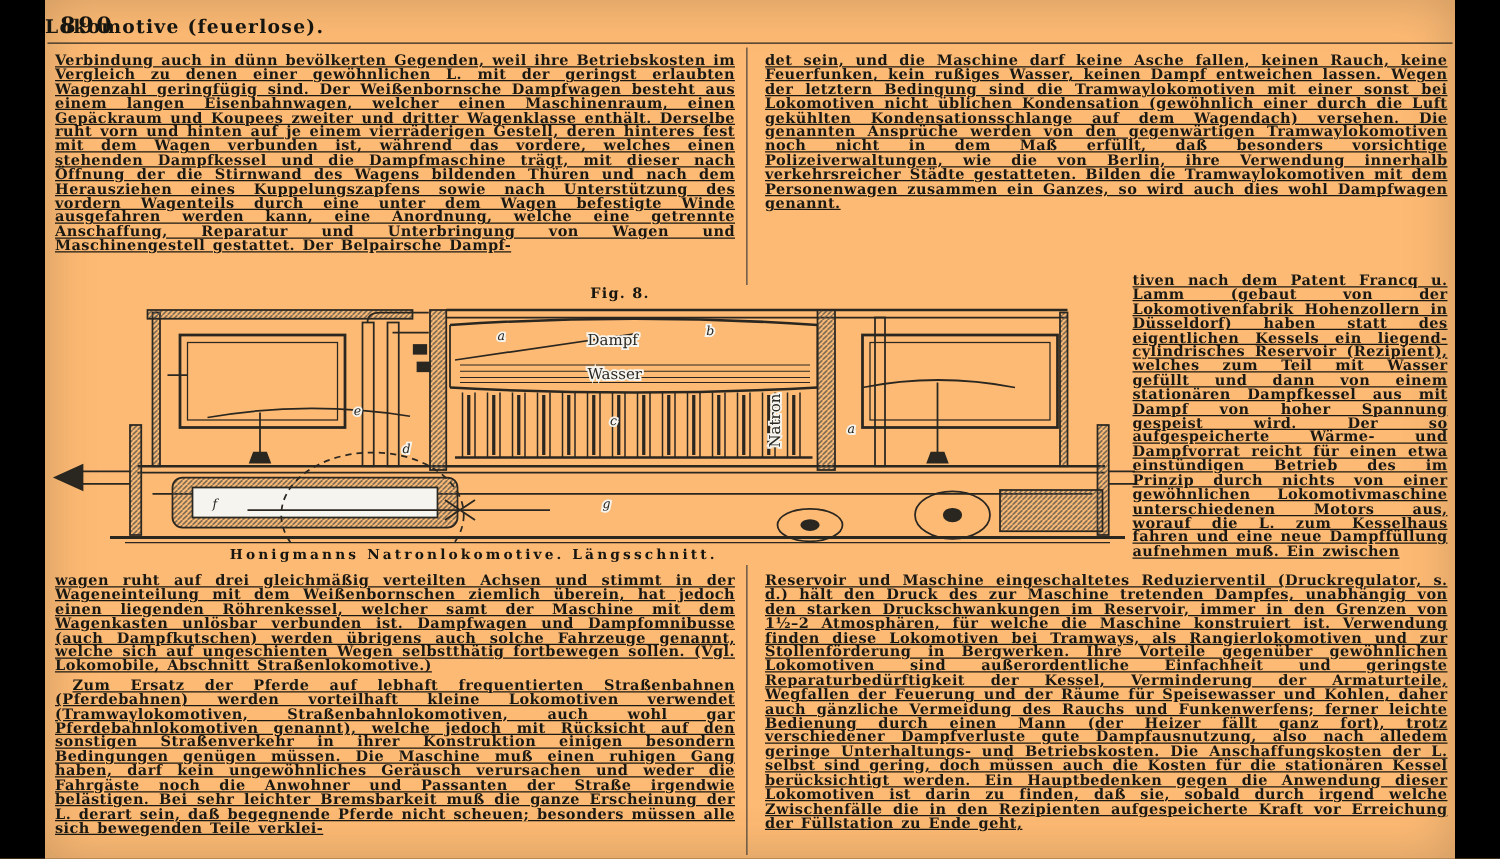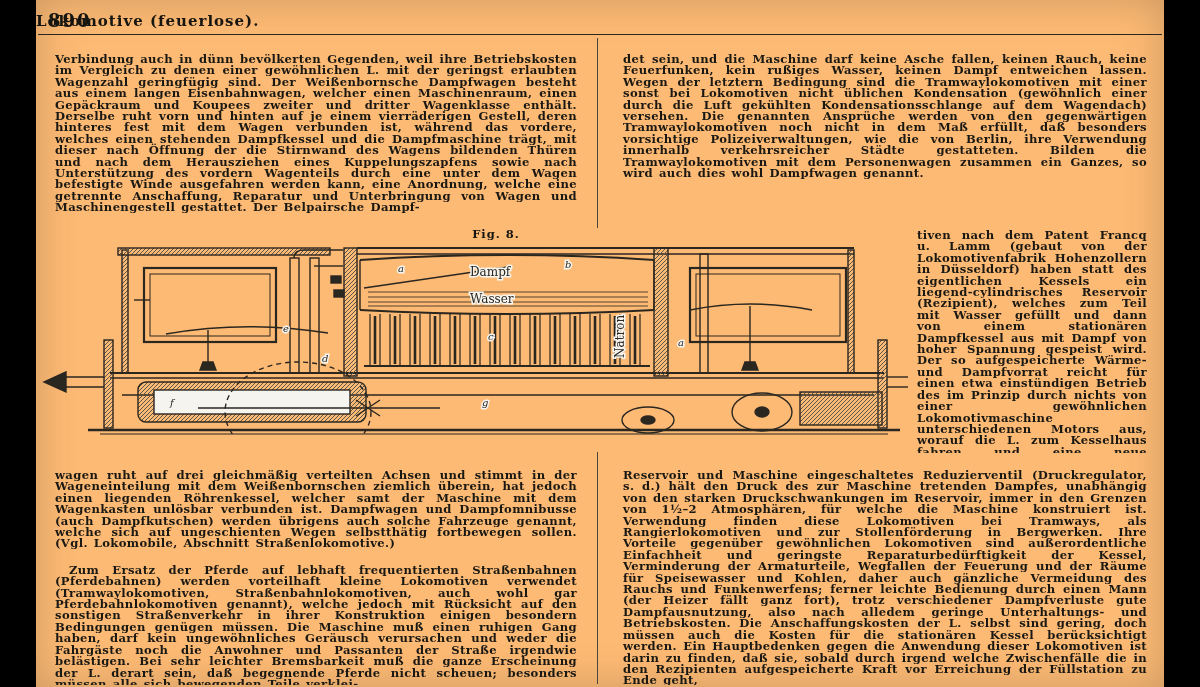--- a/index.html
+++ b/index.html
@@ -28,21 +28,21 @@
     position:absolute;width:1px;background:#4a463e;left:561px;
   }
   .div-top{top:38px;height:190px;}
   .div-bottom{top:452px;height:232px;}
   .txt{
     position:absolute;margin:0;overflow:hidden;
     font-size:11.6px;line-height:11.4px;font-weight:bold;
     letter-spacing:.35px;word-spacing:1.6px;
     text-align:justify;color:#1a1813;
   }
-  .txt p{margin:15px;}
+  .txt p{margin:4px;text-decoration:underline;}
   .txt p.indent{text-indent:14px;}
   .left-top{left:4px;top:39px;width:552px;height:178px;}
   .left-bottom{left:4px;top:455px;width:552px;height:230px;}
   .right-top{left:572px;top:39px;width:554px;height:176px;}
   .right-narrow{left:866px;top:215px;width:260px;height:238px;}
   .right-bottom{left:572px;top:455px;width:554px;height:230px;}
   .fig-label{
     position:absolute;left:360px;top:227px;width:200px;text-align:center;
     font-size:11.5px;font-weight:bold;letter-spacing:1px;
   }
@@ -178,20 +178,21 @@
     <text class="small" x="360" y="32">a</text>
     <text class="small" x="527" y="28">b</text>
     <text class="small" x="640" y="106">a</text>
     <text class="small" x="450" y="100">c</text>
     <text class="small" x="284" y="122">d</text>
     <text class="small" x="245" y="92">e</text>
     <text class="small" x="132" y="166">f</text>
     <text class="small" x="444" y="166">g</text>
   </svg>
 
+  <div class="fig-caption">Honigmanns Natronlokomotive. Längsschnitt.</div>
 
   <div class="txt left-bottom">
     <p>wagen ruht auf drei gleichmäßig verteilten Achsen und stimmt in der Wageneinteilung mit dem Weißenbornschen ziemlich überein, hat jedoch einen liegenden Röhrenkessel, welcher samt der Maschine mit dem Wagenkasten unlösbar verbunden ist. Dampfwagen und Dampfomnibusse (auch Dampfkutschen) werden übrigens auch solche Fahrzeuge genannt, welche sich auf ungeschienten Wegen selbstthätig fortbewegen sollen. (Vgl. Lokomobile, Abschnitt Straßenlokomotive.)</p>
     <p class="indent">Zum Ersatz der Pferde auf lebhaft frequentierten Straßenbahnen (Pferdebahnen) werden vorteilhaft kleine Lokomotiven verwendet (Tramwaylokomotiven, Straßenbahnlokomotiven, auch wohl gar Pferdebahnlokomotiven genannt), welche jedoch mit Rücksicht auf den sonstigen Straßenverkehr in ihrer Konstruktion einigen besondern Bedingungen genügen müssen. Die Maschine muß einen ruhigen Gang haben, darf kein ungewöhnliches Geräusch verursachen und weder die Fahrgäste noch die Anwohner und Passanten der Straße irgendwie belästigen. Bei sehr leichter Bremsbarkeit muß die ganze Erscheinung der L. derart sein, daß begegnende Pferde nicht scheuen; besonders müssen alle sich bewegenden Teile verklei-</p>
   </div>
 
   <div class="txt right-top">
     <p>det sein, und die Maschine darf keine Asche fallen, keinen Rauch, keine Feuerfunken, kein rußiges Wasser, keinen Dampf entweichen lassen. Wegen der letztern Bedingung sind die Tramwaylokomotiven mit einer sonst bei Lokomotiven nicht üblichen Kondensation (gewöhnlich einer durch die Luft gekühlten Kondensationsschlange auf dem Wagendach) versehen. Die genannten Ansprüche werden von den gegenwärtigen Tramwaylokomotiven noch nicht in dem Maß erfüllt, daß besonders vorsichtige Polizeiverwaltungen, wie die von Berlin, ihre Verwendung innerhalb verkehrsreicher Städte gestatteten. Bilden die Tramwaylokomotiven mit dem Personenwagen zusammen ein Ganzes, so wird auch dies wohl Dampfwagen genannt.</p>
   </div>
 

